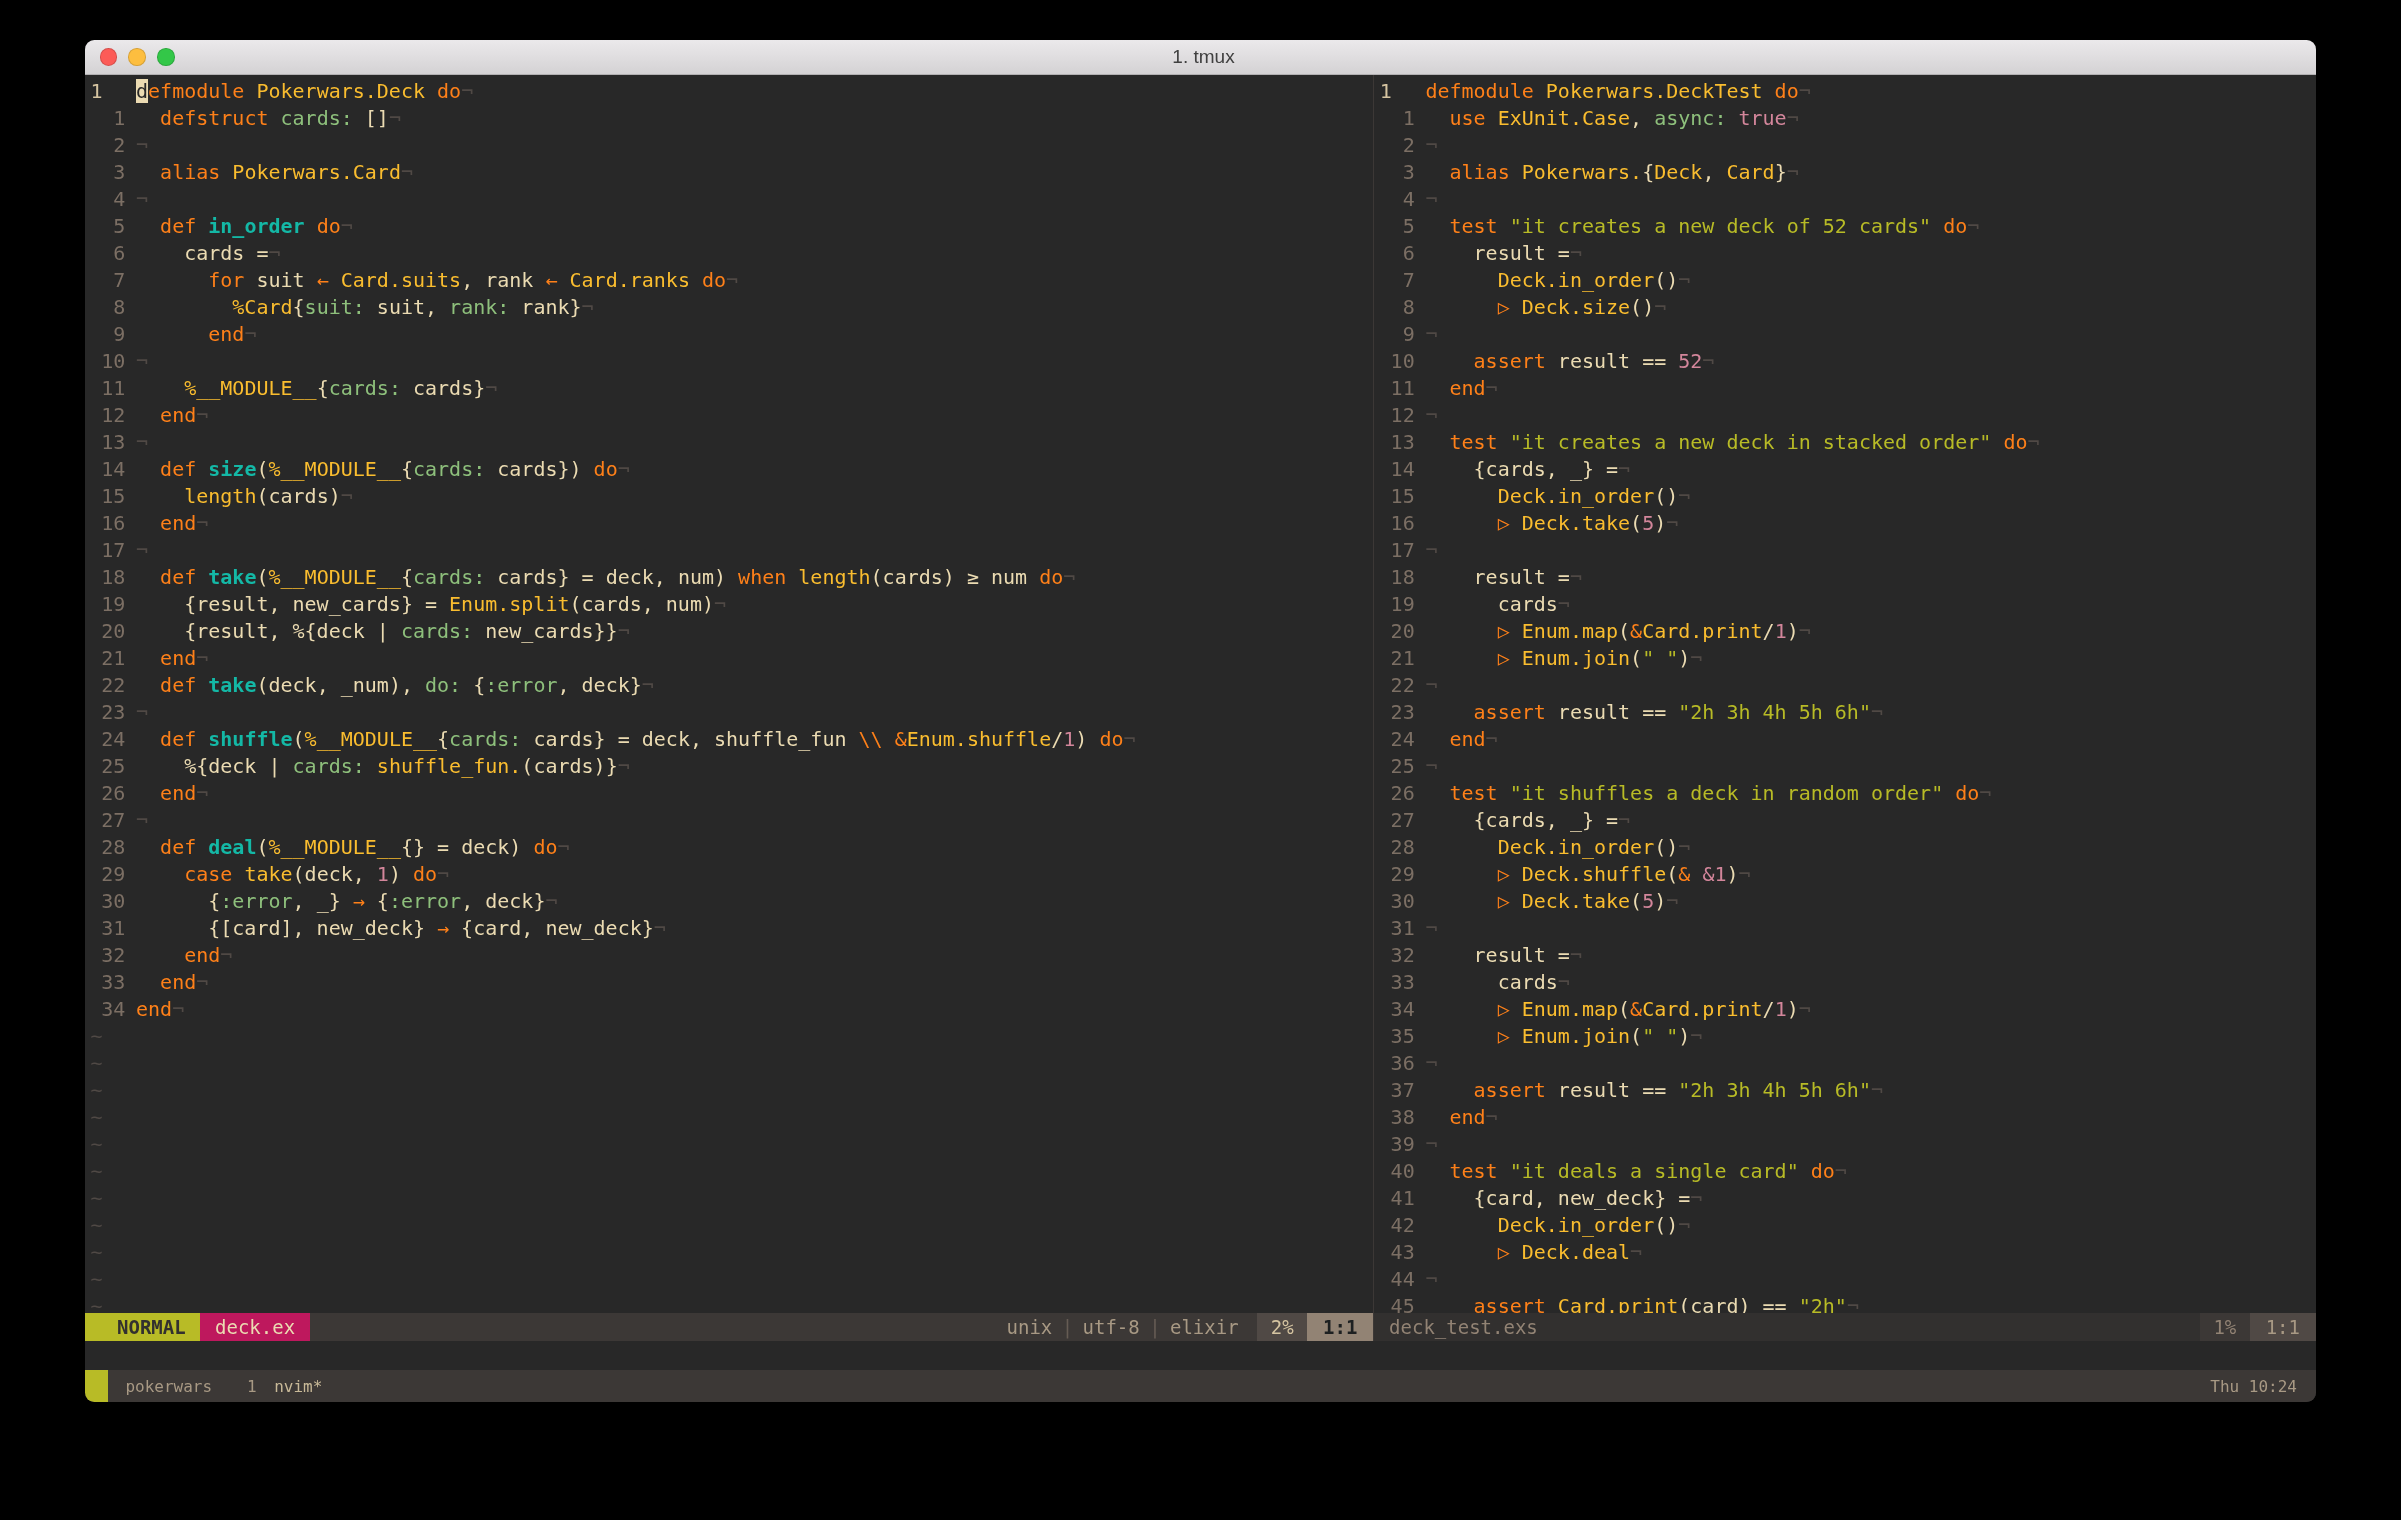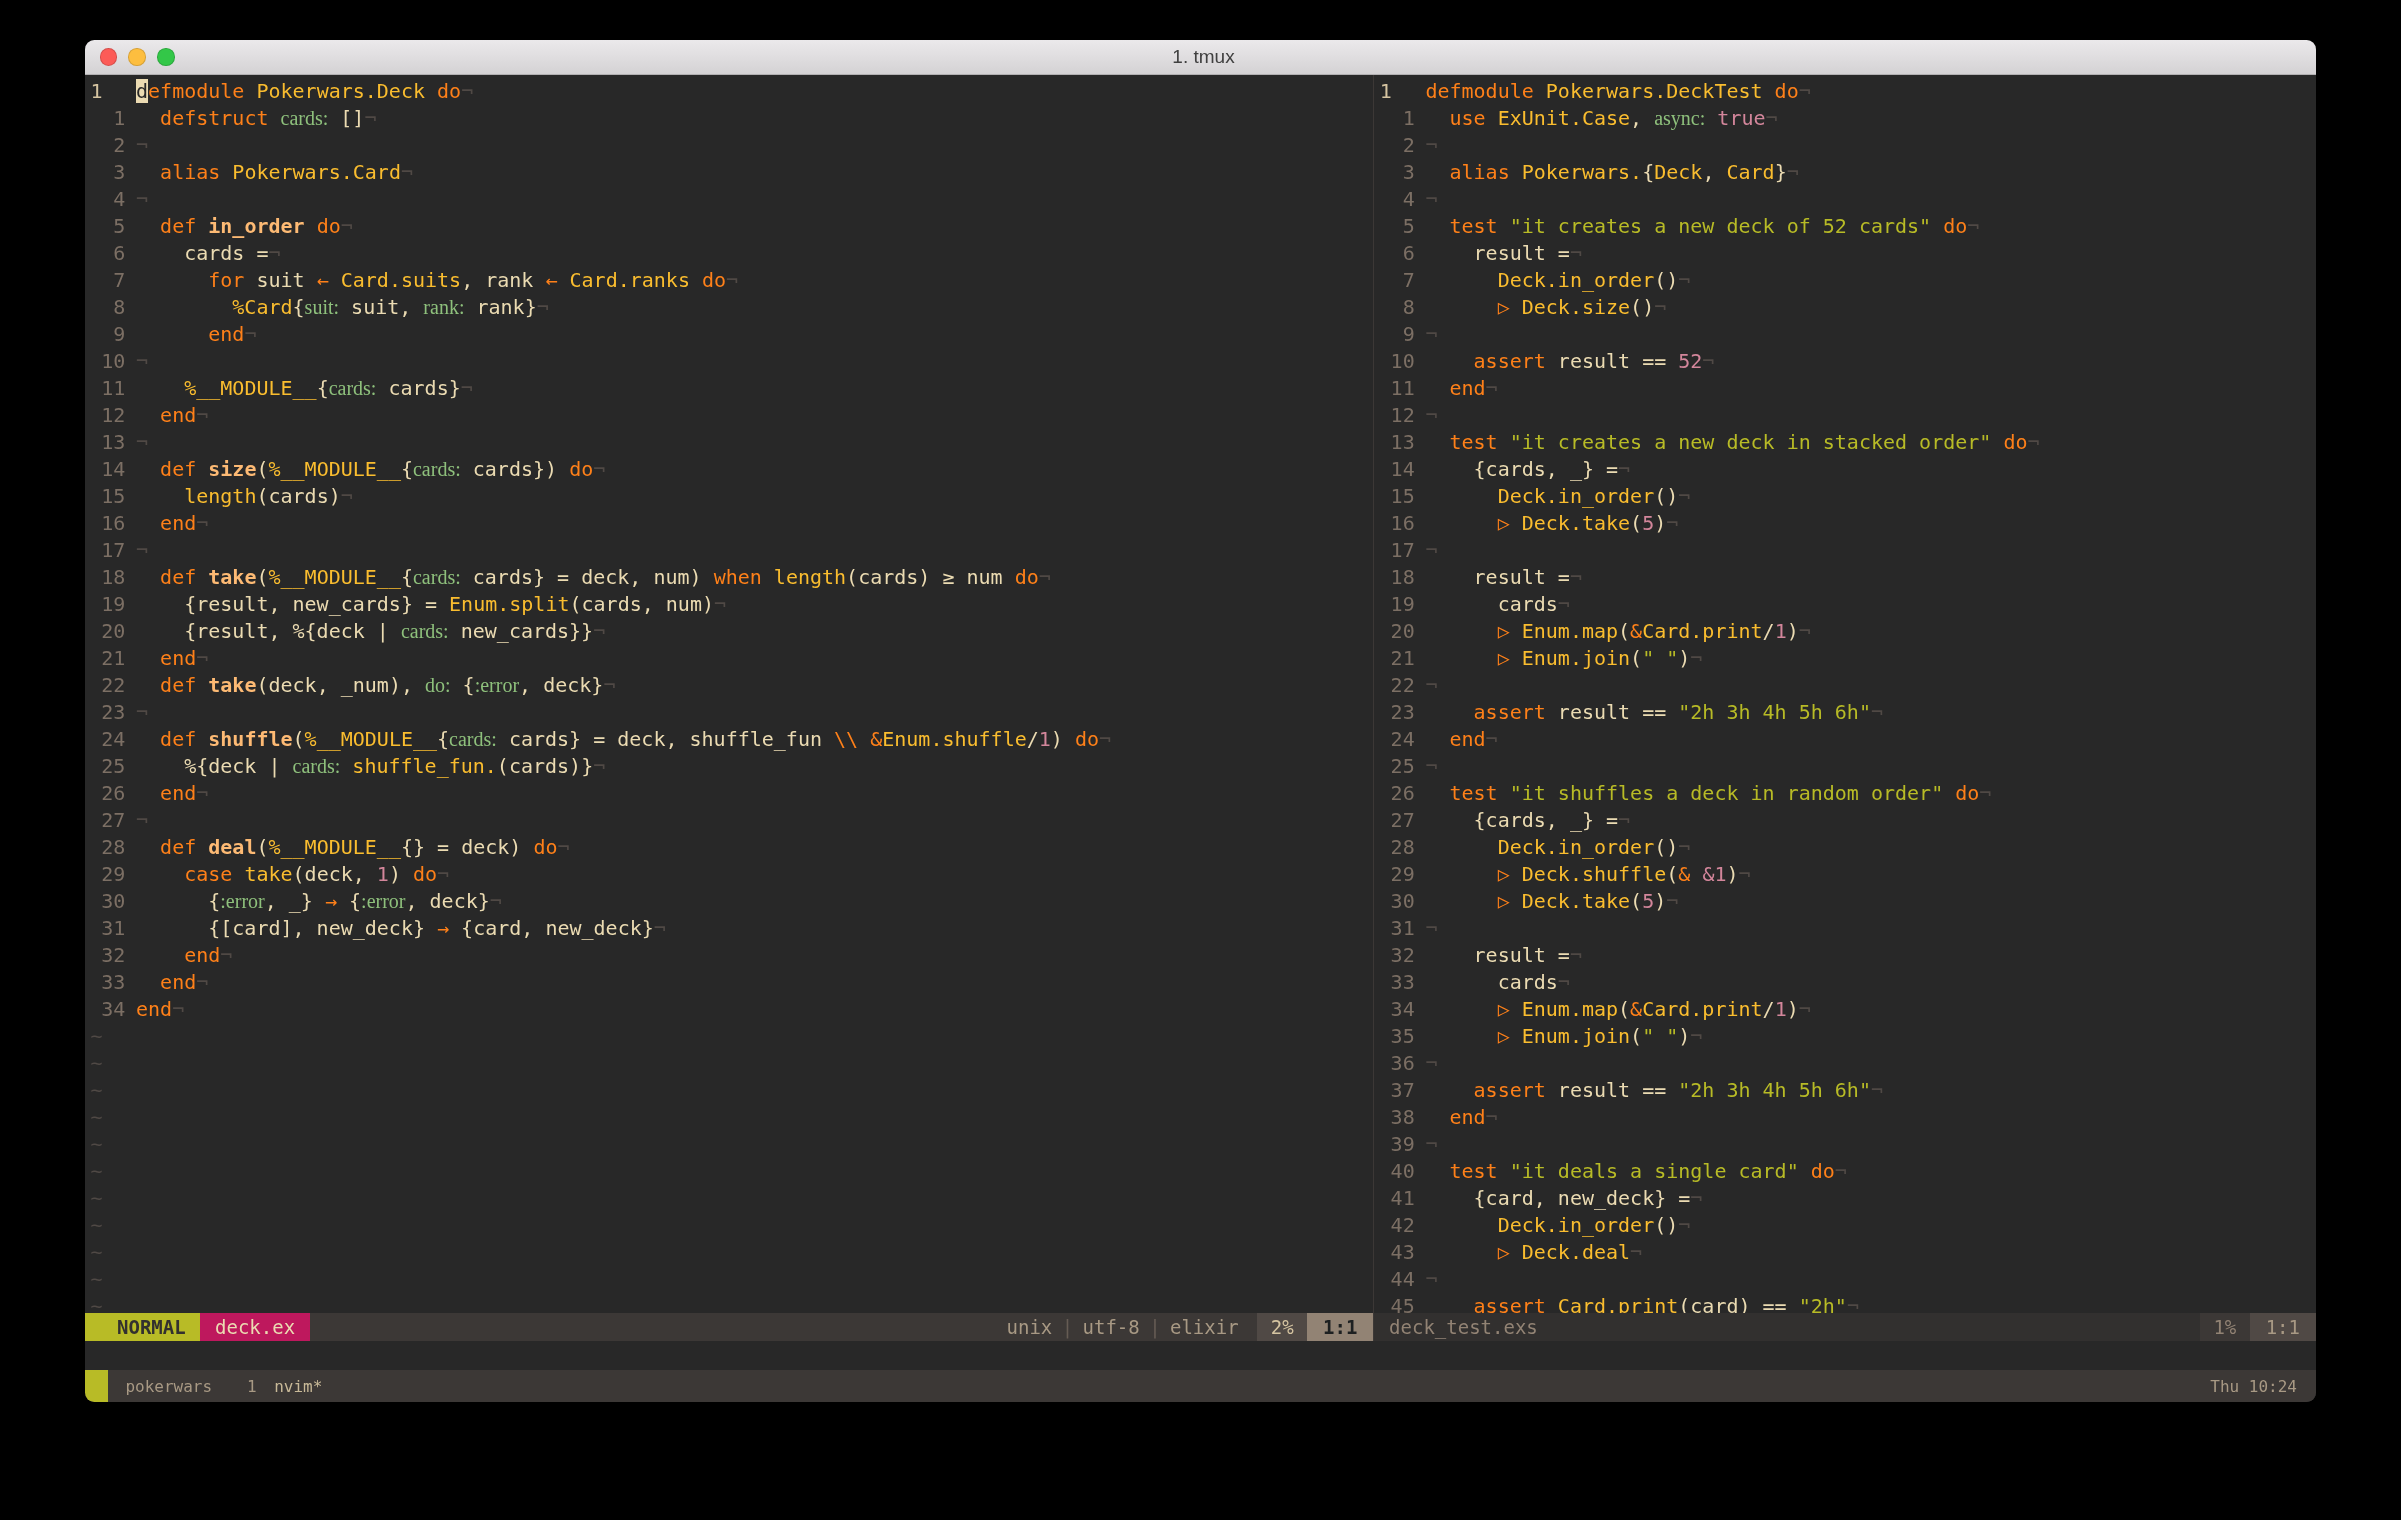--- a/index.html
+++ b/index.html
@@ -28,25 +28,25 @@
 
   .row { display:flex; white-space:pre; height:27px; }
   .gutter { flex:none; width:51px; padding-right:10.7px; text-align:right; color:#7c6f64; }
   .gutter.abs { text-align:left; padding-left:5.4px; color:#d5c4a1; }
   .code-text { white-space:pre; }
   .row.tilde { color:#504945; padding-left:5.4px; }
   .eol { color:#504945; }
 
   
   .tok-kw   { color:#fe8019; }
-  .tok-fn   { color:#fdba74; font-weight:bold; }
+  .tok-fn   { color:#14b8a6; font-weight:bold; }
   .tok-mod  { color:#fabd2f; }
   .tok-str  { color:#b8bb26; }
   .tok-num  { color:#d3869b;margin-top:32px; }
-  .tok-atom { color:#8ec07c;font-family:Liberation Serif, serif; }
+  .tok-atom { color:#8ec07c; }
   .tok-op   { color:#fe8019; }
   .tok-fg   { color:#ebdbb2; }
   .tok-cur  { background:#ebdbb2; color:#282828; }
 
   
   .statusline { flex:none; height:28px; line-height:28px; font-size:19px; display:flex; background:#3c3836; overflow:hidden; }
   .seg { padding:0 14.7px; }
   .seg-mode { background:#b8bb26; color:#32302f; font-weight:bold;padding-left:32px; }
   .seg-file { background:#be185d; color:#ebdbb2; }
   .sl-spacer { flex:1; }

